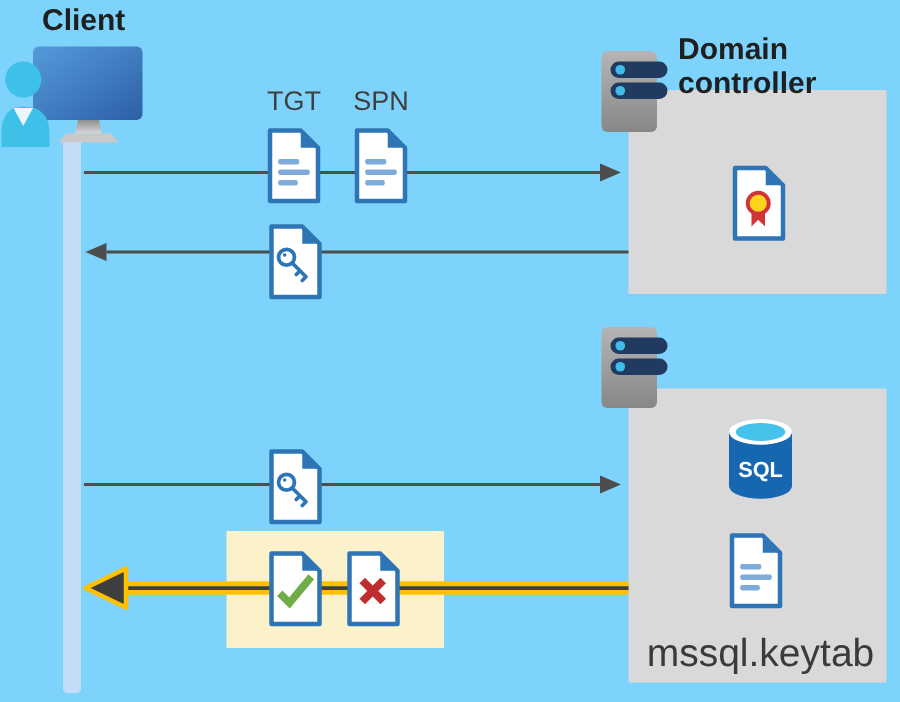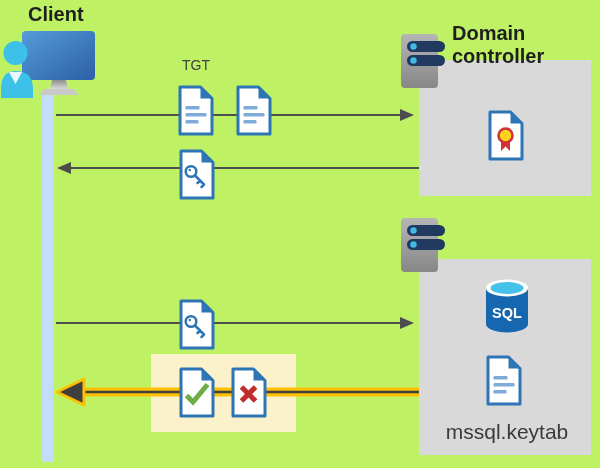--- a/index.html
+++ b/index.html
@@ -1,25 +1,25 @@
 <!DOCTYPE html>
 <html style="--doc-blue: #2E75B6; --doc-line-blue: #7FABDA; --check-green: #70AD47; --cross-red: #BE2E2E; --cert-gold: #FFD21E; --cert-red: #D13438; --sql-body-blue: #1666B0; --sql-top-cyan: #45C2E9; --zone-gray: #D9D9D9; --arrow-gray: #4D4D4D; --highlight-yellow: #FFC000; --highlight-yellow-bg: #FBF2CC; --lifeline-blue: #C3DDF8; --person-cyan: #3DC1E9; --monitor-blue-1: #549BDB; --monitor-blue-2: #2D5FA6; --server-navy: #203A60; --server-dot-cyan: #41BCE8;"><head>
 <meta charset="utf-8">
 <style>
   html,body{margin:0;padding:0;background:#fff;}
   .stage{
-    position:relative;width:600px;height:468px;background:#bef264;overflow:hidden;
+    position:relative;width:600px;height:468px;background:#7dd3fc;overflow:hidden;
     font-family:"Liberation Sans",sans-serif;color:#1f1f1f;
   }
   .abs{position:absolute;}
   .zone{background:var(--zone-gray,#D9D9D9);}
   .highlight{background:var(--highlight-yellow-bg,#FBF2CC);}
   .lifeline{background:var(--lifeline-blue,#C3DDF8);border-radius:3px;}
   .h-label{font-weight:bold;font-size:20px;line-height:23px;color:#1f1f1f;}
-  .s-label{font-size:14px;color:#3f3f3f;text-align:center;}
+  .s-label{font-size:18px;color:#3f3f3f;text-align:center;}
   .connectors, .icon-svg{position:absolute;left:0;top:0;}
   .doc-body{fill:#ffffff;stroke:var(--doc-blue,#2E75B6);stroke-width:3;stroke-linejoin:round;}
   .doc-fold{fill:var(--doc-blue,#2E75B6);}
   .doc-line{fill:var(--doc-line-blue,#7FABDA);}
   .key-stroke{stroke:var(--doc-blue,#2E75B6);stroke-width:2.5;fill:none;stroke-linecap:round;}
   .key-dot{fill:var(--doc-blue,#2E75B6);}
   .check-stroke{stroke:var(--check-green,#70AD47);stroke-width:5;fill:none;}
   .cross-stroke{stroke:var(--cross-red,#BE2E2E);stroke-width:5.2;}
   .cert-tail{fill:var(--cert-red,#D13438);}
   .cert-seal{fill:var(--cert-gold,#FFD21E);stroke:var(--cert-red,#D13438);stroke-width:2.6;}
@@ -98,20 +98,21 @@
   <div class="abs h-label" style="left:452px;top:6px;width:142px;margin-top:16px;">Domain controller</div>
 
   <svg class="icon-svg" style="left:486px;top:110px;" width="40" height="51" viewBox="0 0 40 51">
     <path class="doc-body" d="M4 2 H24.5 L36 13.5 V49 H4 Z"></path>
     <path class="doc-fold" d="M24.5 2 V13.5 H36 Z"></path>
     <path class="cert-tail" d="M15 27 V41 L19.5 36.5 L24 41 V27 Z"></path>
     <circle class="cert-seal" cx="19.5" cy="25.5" r="7"></circle>
   </svg>
 
   <div class="abs s-label" style="left:168px;top:57px;width:56px;">TGT</div>
+  <div class="abs s-label" style="left:226px;top:57px;width:56px;">SPN</div>
 
   <svg class="icon-svg" style="left:176px;top:85px;" width="40" height="51" viewBox="0 0 40 51">
     <path class="doc-body" d="M4 2 H24.5 L36 13.5 V49 H4 Z"></path>
     <path class="doc-fold" d="M24.5 2 V13.5 H36 Z"></path>
     <rect class="doc-line" x="9.5" y="21" width="14" height="3.6" rx="1.2"></rect>
     <rect class="doc-line" x="9.5" y="28" width="21" height="3.6" rx="1.2"></rect>
     <rect class="doc-line" x="9.5" y="35" width="13" height="3.6" rx="1.2"></rect>
   </svg>
   <svg class="icon-svg" style="left:234px;top:85px;" width="40" height="51" viewBox="0 0 40 51">
     <path class="doc-body" d="M4 2 H24.5 L36 13.5 V49 H4 Z"></path>
@@ -150,21 +151,21 @@
     <text class="sql-text" x="23" y="41" text-anchor="middle">SQL</text>
   </svg>
 
   <svg class="icon-svg" style="left:484px;top:355px;" width="40" height="51" viewBox="0 0 40 51">
     <path class="doc-body" d="M4 2 H24.5 L36 13.5 V49 H4 Z"></path>
     <path class="doc-fold" d="M24.5 2 V13.5 H36 Z"></path>
     <rect class="doc-line" x="9.5" y="21" width="14" height="3.6" rx="1.2"></rect>
     <rect class="doc-line" x="9.5" y="28" width="21" height="3.6" rx="1.2"></rect>
     <rect class="doc-line" x="9.5" y="35" width="13" height="3.6" rx="1.2"></rect>
   </svg>
-  <div class="abs s-label" style="left:430px;top:420px;width:154px;font-size:21px;color:#3a3a3a;">mssql.keytab</div>
+  <div class="abs s-label" style="left:430px;top:420px;width:154px;font-size:26px;color:#3a3a3a;">mssql.keytab</div>
 
   <svg class="icon-svg" style="left:177px;top:299px;" width="40" height="51" viewBox="0 0 40 51">
     <path class="doc-body" d="M4 2 H24.5 L36 13.5 V49 H4 Z"></path>
     <path class="doc-fold" d="M24.5 2 V13.5 H36 Z"></path>
     <circle class="key-stroke" cx="14" cy="22.5" r="5.3"></circle>
     <circle class="key-dot" cx="12.8" cy="21" r="1.2"></circle>
     <path class="key-stroke" d="M18 26.5 L27 35.5 M23 31.5 L20.5 34 M27 35.5 L24.5 38"></path>
   </svg>
 
   <svg class="icon-svg" style="left:177px;top:367px;" width="40" height="51" viewBox="0 0 40 51">

